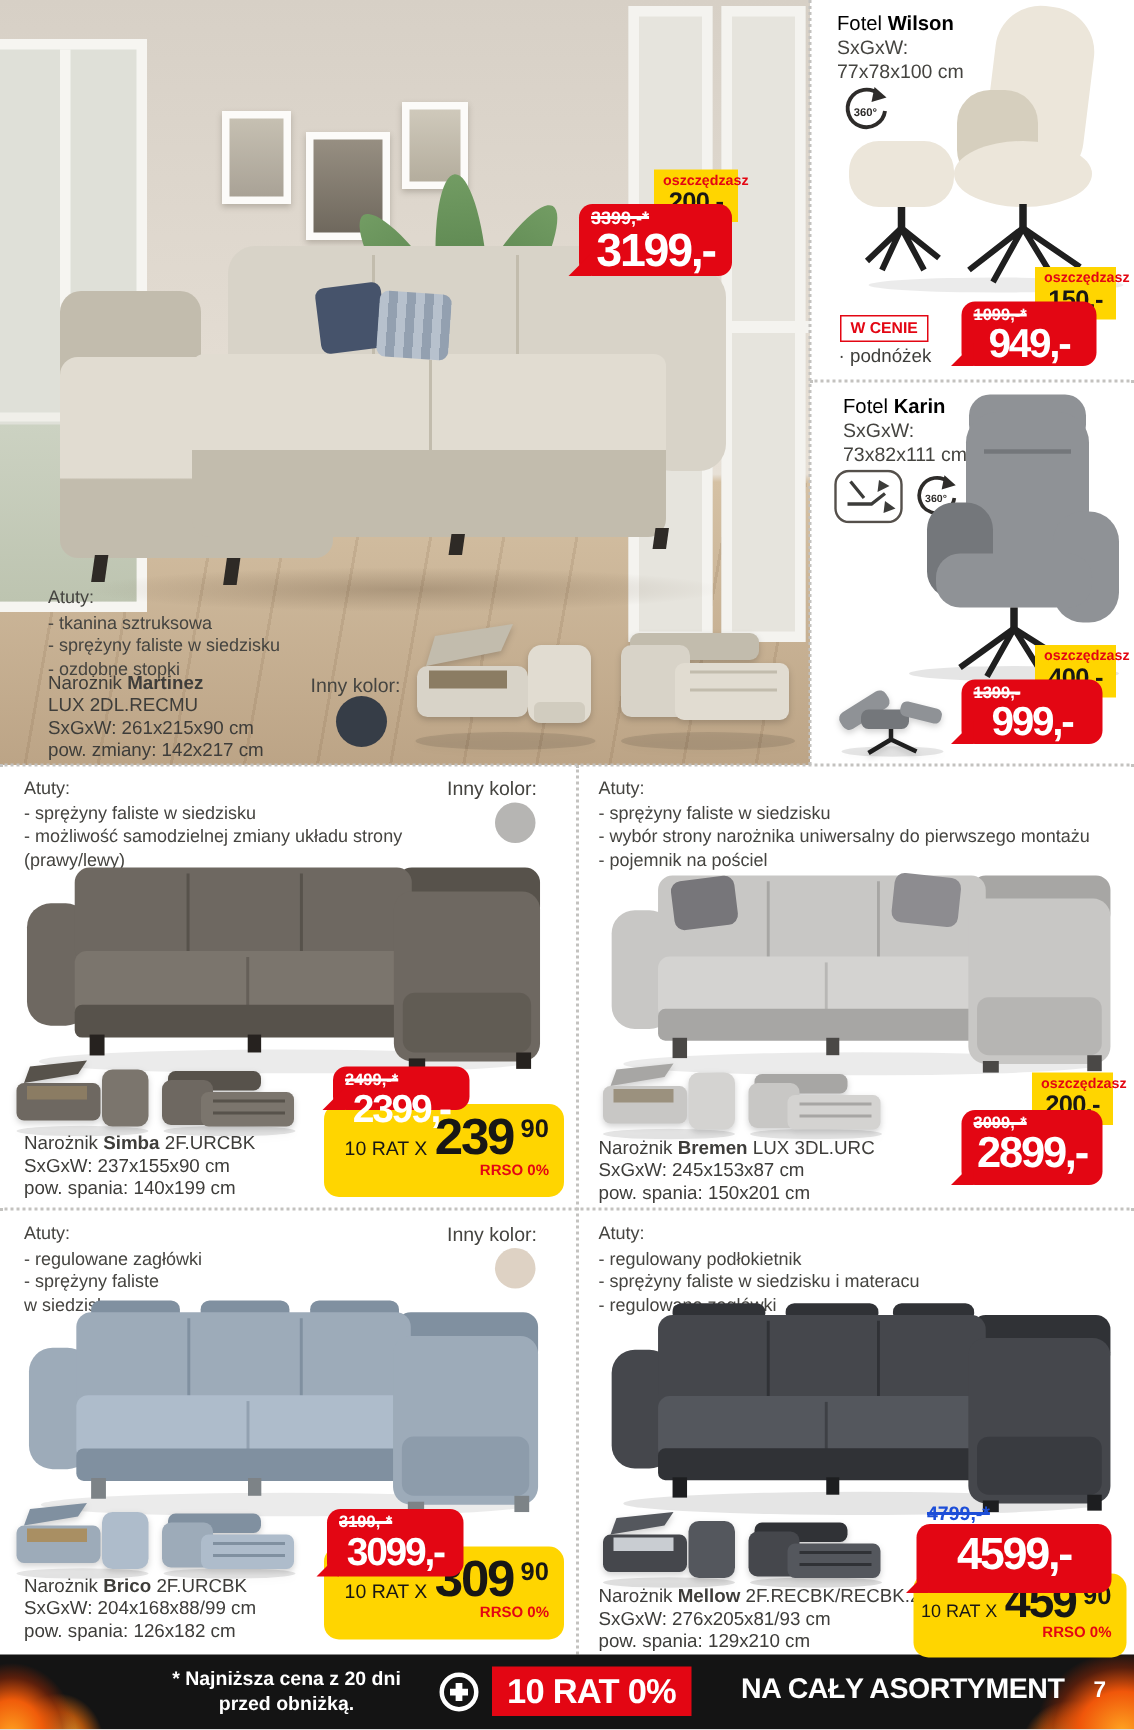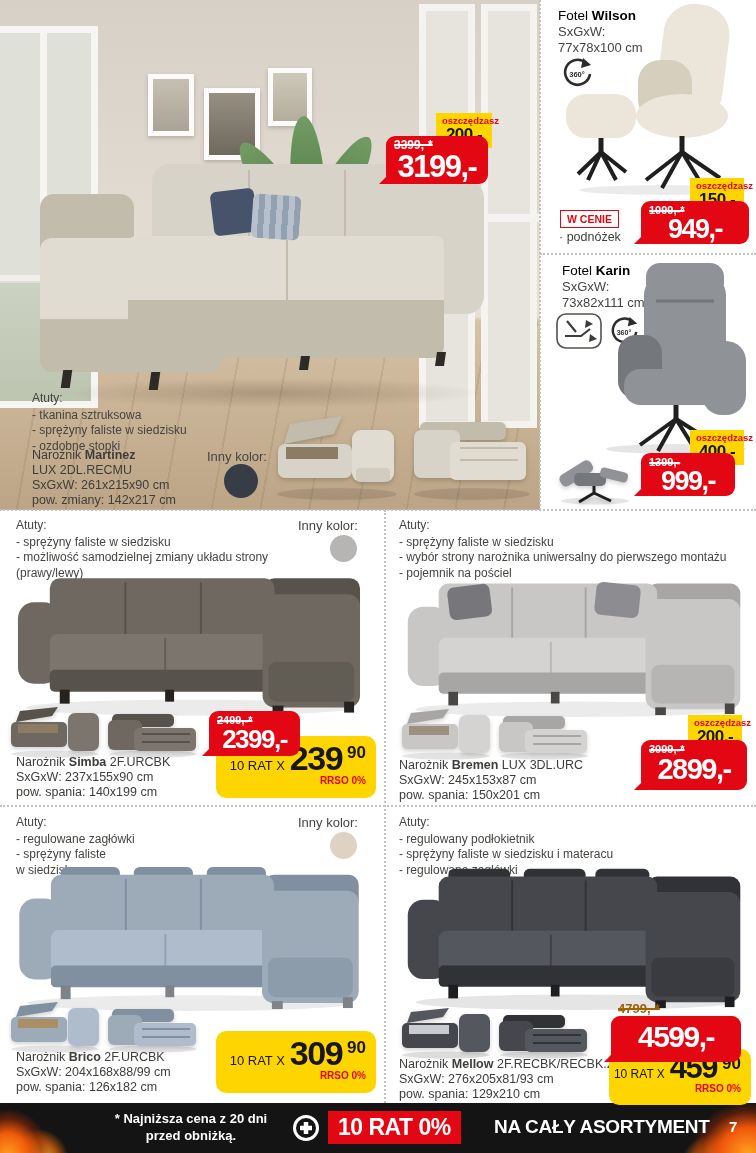--- a/index.html
+++ b/index.html
@@ -63,21 +63,21 @@
         border-bottom:15px solid #e30613;border-left:15px solid transparent}
   .oldprice{font-weight:700;font-size:11px;line-height:12px;text-align:left;
         text-decoration:line-through;text-decoration-thickness:1.5px}
   .bigprice{font-weight:800;line-height:1;letter-spacing:-1.5px}
   .ratbox{position:absolute;background:#ffd500;border-radius:10px;z-index:3;padding:6px 10px 4px}
   .rat-line{display:flex;justify-content:flex-end;align-items:flex-start;gap:5px}
   .rat-label{font-weight:400;font-size:13px;color:#181715;margin-top:16px;white-space:nowrap}
   .rat-val{font-weight:800;font-size:34px;line-height:.95;color:#181715;letter-spacing:-1.5px}
   .rat-cents{font-weight:800;font-size:17px;color:#181715;margin-top:1px}
   .rrso{text-align:right;color:#e30613;font-weight:700;font-size:10px;margin-top:1px}
-  .strike-dark{position:absolute;font-weight:700;font-size:13px;color:#a16207;
+  .strike-dark{position:absolute;font-weight:700;font-size:13px;color:#1d4ed8;
         text-decoration:line-through;text-decoration-thickness:1.5px;z-index:2}
 
   
   .colr{position:absolute;left:540px;top:0;width:216px;height:510px}
   .prod-title{position:absolute;font-size:13.5px;color:#000000}
   .prod-dims{position:absolute;font-size:13px;line-height:16px;color:#454440}
   .wcenie{position:absolute;border:1.5px solid #e30613;background:#fff;color:#e30613;
         font-weight:700;font-size:10.5px;padding:2px 6px;z-index:2}
   .included{position:absolute;font-size:12.5px;color:#3e3d3a}
   .icon360{position:absolute}
@@ -226,21 +226,21 @@
       <rect x="96" y="2" width="66" height="118" rx="30" fill="var(--chair)" transform="rotate(7 129 61)"></rect>
       <rect x="74" y="58" width="54" height="62" rx="22" fill="var(--chair-dark)"></rect>
       <ellipse cx="118" cy="114" rx="46" ry="22" fill="var(--chair)"></ellipse>
       <path d="M118 134 v18" stroke="#1f1f1f" stroke-width="5"></path>
       <path d="M118 150 L82 178 M118 150 L156 176 M118 150 L98 186 M118 150 L140 186" stroke="#1f1f1f" stroke-width="4" fill="none"></path>
     </svg>
     <div class="savings" style="left:150px;top:178px;width:54px">
       <span class="lbl">oszczędzasz</span>
       <span class="val">150,-</span>
     </div>
-    <div class="redbox" style="left:101px;top:201px;width:108px;height:43px">
+    <div class="redbox" style="left:101px;top:201px;width:90px;height:43px">
       <div class="oldprice">1099,-*</div>
       <div class="bigprice" style="font-size:27px">949,-</div>
     </div>
     <div class="wcenie" style="left:20px;top:210px">
       <span>W CENIE</span>
     </div>
     <div class="included" style="left:19px;top:230px">· podnóżek</div>
   </div>
 
   <div class="dot-h" style="left:540px;top:253px;width:216px"></div>
@@ -328,21 +328,21 @@
       <rect x="60" y="7" width="31" height="38" rx="7" fill="var(--sofa-light)"></rect>
     </svg>
     <svg class="thumb" style="left:106px;top:196px" width="95" height="52" viewBox="0 0 95 52">
       <ellipse cx="47" cy="48" rx="44" ry="3.5" fill="#000" opacity=".1"></ellipse>
       <rect x="6" y="8" width="62" height="13" rx="5" fill="var(--sofa-dark)"></rect>
       <rect x="2" y="14" width="34" height="30" rx="6" fill="var(--sofa)"></rect>
       <rect x="28" y="22" width="62" height="23" rx="5" fill="var(--sofa-light)"></rect>
       <line x1="36" y1="28" x2="84" y2="28" stroke="var(--sofa-dark)" stroke-width="2"></line>
       <line x1="36" y1="36" x2="84" y2="36" stroke="var(--sofa-dark)" stroke-width="2"></line>
     </svg>
-    <div class="redbox" style="left:209px;top:201px;width:91px;height:45px">
+    <div class="redbox" style="left:222px;top:201px;width:91px;height:29px">
       <div class="oldprice">2499,-*</div>
       <div class="bigprice" style="font-size:26px">2399,-</div>
     </div>
     <div class="ratbox" style="left:216px;top:226px;width:160px;height:62px">
       <div class="rat-line">
         <span class="rat-label">10 RAT X</span>
         <span class="rat-val">239</span>
         <span class="rat-cents">90</span>
       </div>
       <div class="rrso">RRSO 0%</div>
@@ -392,21 +392,21 @@
       <rect x="6" y="8" width="62" height="13" rx="5" fill="var(--sofa-dark)"></rect>
       <rect x="2" y="14" width="34" height="30" rx="6" fill="var(--sofa)"></rect>
       <rect x="28" y="22" width="62" height="23" rx="5" fill="var(--sofa-light)"></rect>
       <line x1="36" y1="28" x2="84" y2="28" stroke="var(--sofa-dark)" stroke-width="2"></line>
       <line x1="36" y1="36" x2="84" y2="36" stroke="var(--sofa-dark)" stroke-width="2"></line>
     </svg>
     <div class="savings" style="left:303px;top:205px;width:54px">
       <span class="lbl">oszczędzasz</span>
       <span class="val">200,-</span>
     </div>
-    <div class="redbox" style="left:256px;top:230px;width:106px;height:50px">
+    <div class="redbox" style="left:256px;top:230px;width:94px;height:50px">
       <div class="oldprice">3099,-*</div>
       <div class="bigprice" style="font-size:29px">2899,-</div>
     </div>
     <div class="namecard" style="left:14px;top:248px">
       <div><span>Narożnik</span> <b>Bremen</b> <span>LUX 3DL.URC</span></div>
       <div>SxGxW: 245x153x87 cm</div>
       <div>pow. spania: 150x201 cm</div>
     </div>
   </div>
 
@@ -450,20 +450,24 @@
       <rect x="60" y="7" width="31" height="38" rx="7" fill="var(--sofa-light)"></rect>
     </svg>
     <svg class="thumb" style="left:106px;top:196px" width="95" height="52" viewBox="0 0 95 52">
       <ellipse cx="47" cy="48" rx="44" ry="3.5" fill="#000" opacity=".1"></ellipse>
       <rect x="6" y="8" width="62" height="13" rx="5" fill="var(--sofa-dark)"></rect>
       <rect x="2" y="14" width="34" height="30" rx="6" fill="var(--sofa)"></rect>
       <rect x="28" y="22" width="62" height="23" rx="5" fill="var(--sofa-light)"></rect>
       <line x1="36" y1="28" x2="84" y2="28" stroke="var(--sofa-dark)" stroke-width="2"></line>
       <line x1="36" y1="36" x2="84" y2="36" stroke="var(--sofa-dark)" stroke-width="2"></line>
     </svg>
+    <div class="redbox" style="left:218px;top:201px;width:91px;height:45px">
+      <div class="oldprice">3199,-*</div>
+      <div class="bigprice" style="font-size:26px">3099,-</div>
+    </div>
     <div class="ratbox" style="left:216px;top:226px;width:160px;height:62px">
       <div class="rat-line">
         <span class="rat-label">10 RAT X</span>
         <span class="rat-val">309</span>
         <span class="rat-cents">90</span>
       </div>
       <div class="rrso">RRSO 0%</div>
     </div>
     <div class="namecard" style="left:16px;top:245px">
       <div><span>Narożnik</span> <b>Brico</b> <span>2F.URCBK</span></div>

